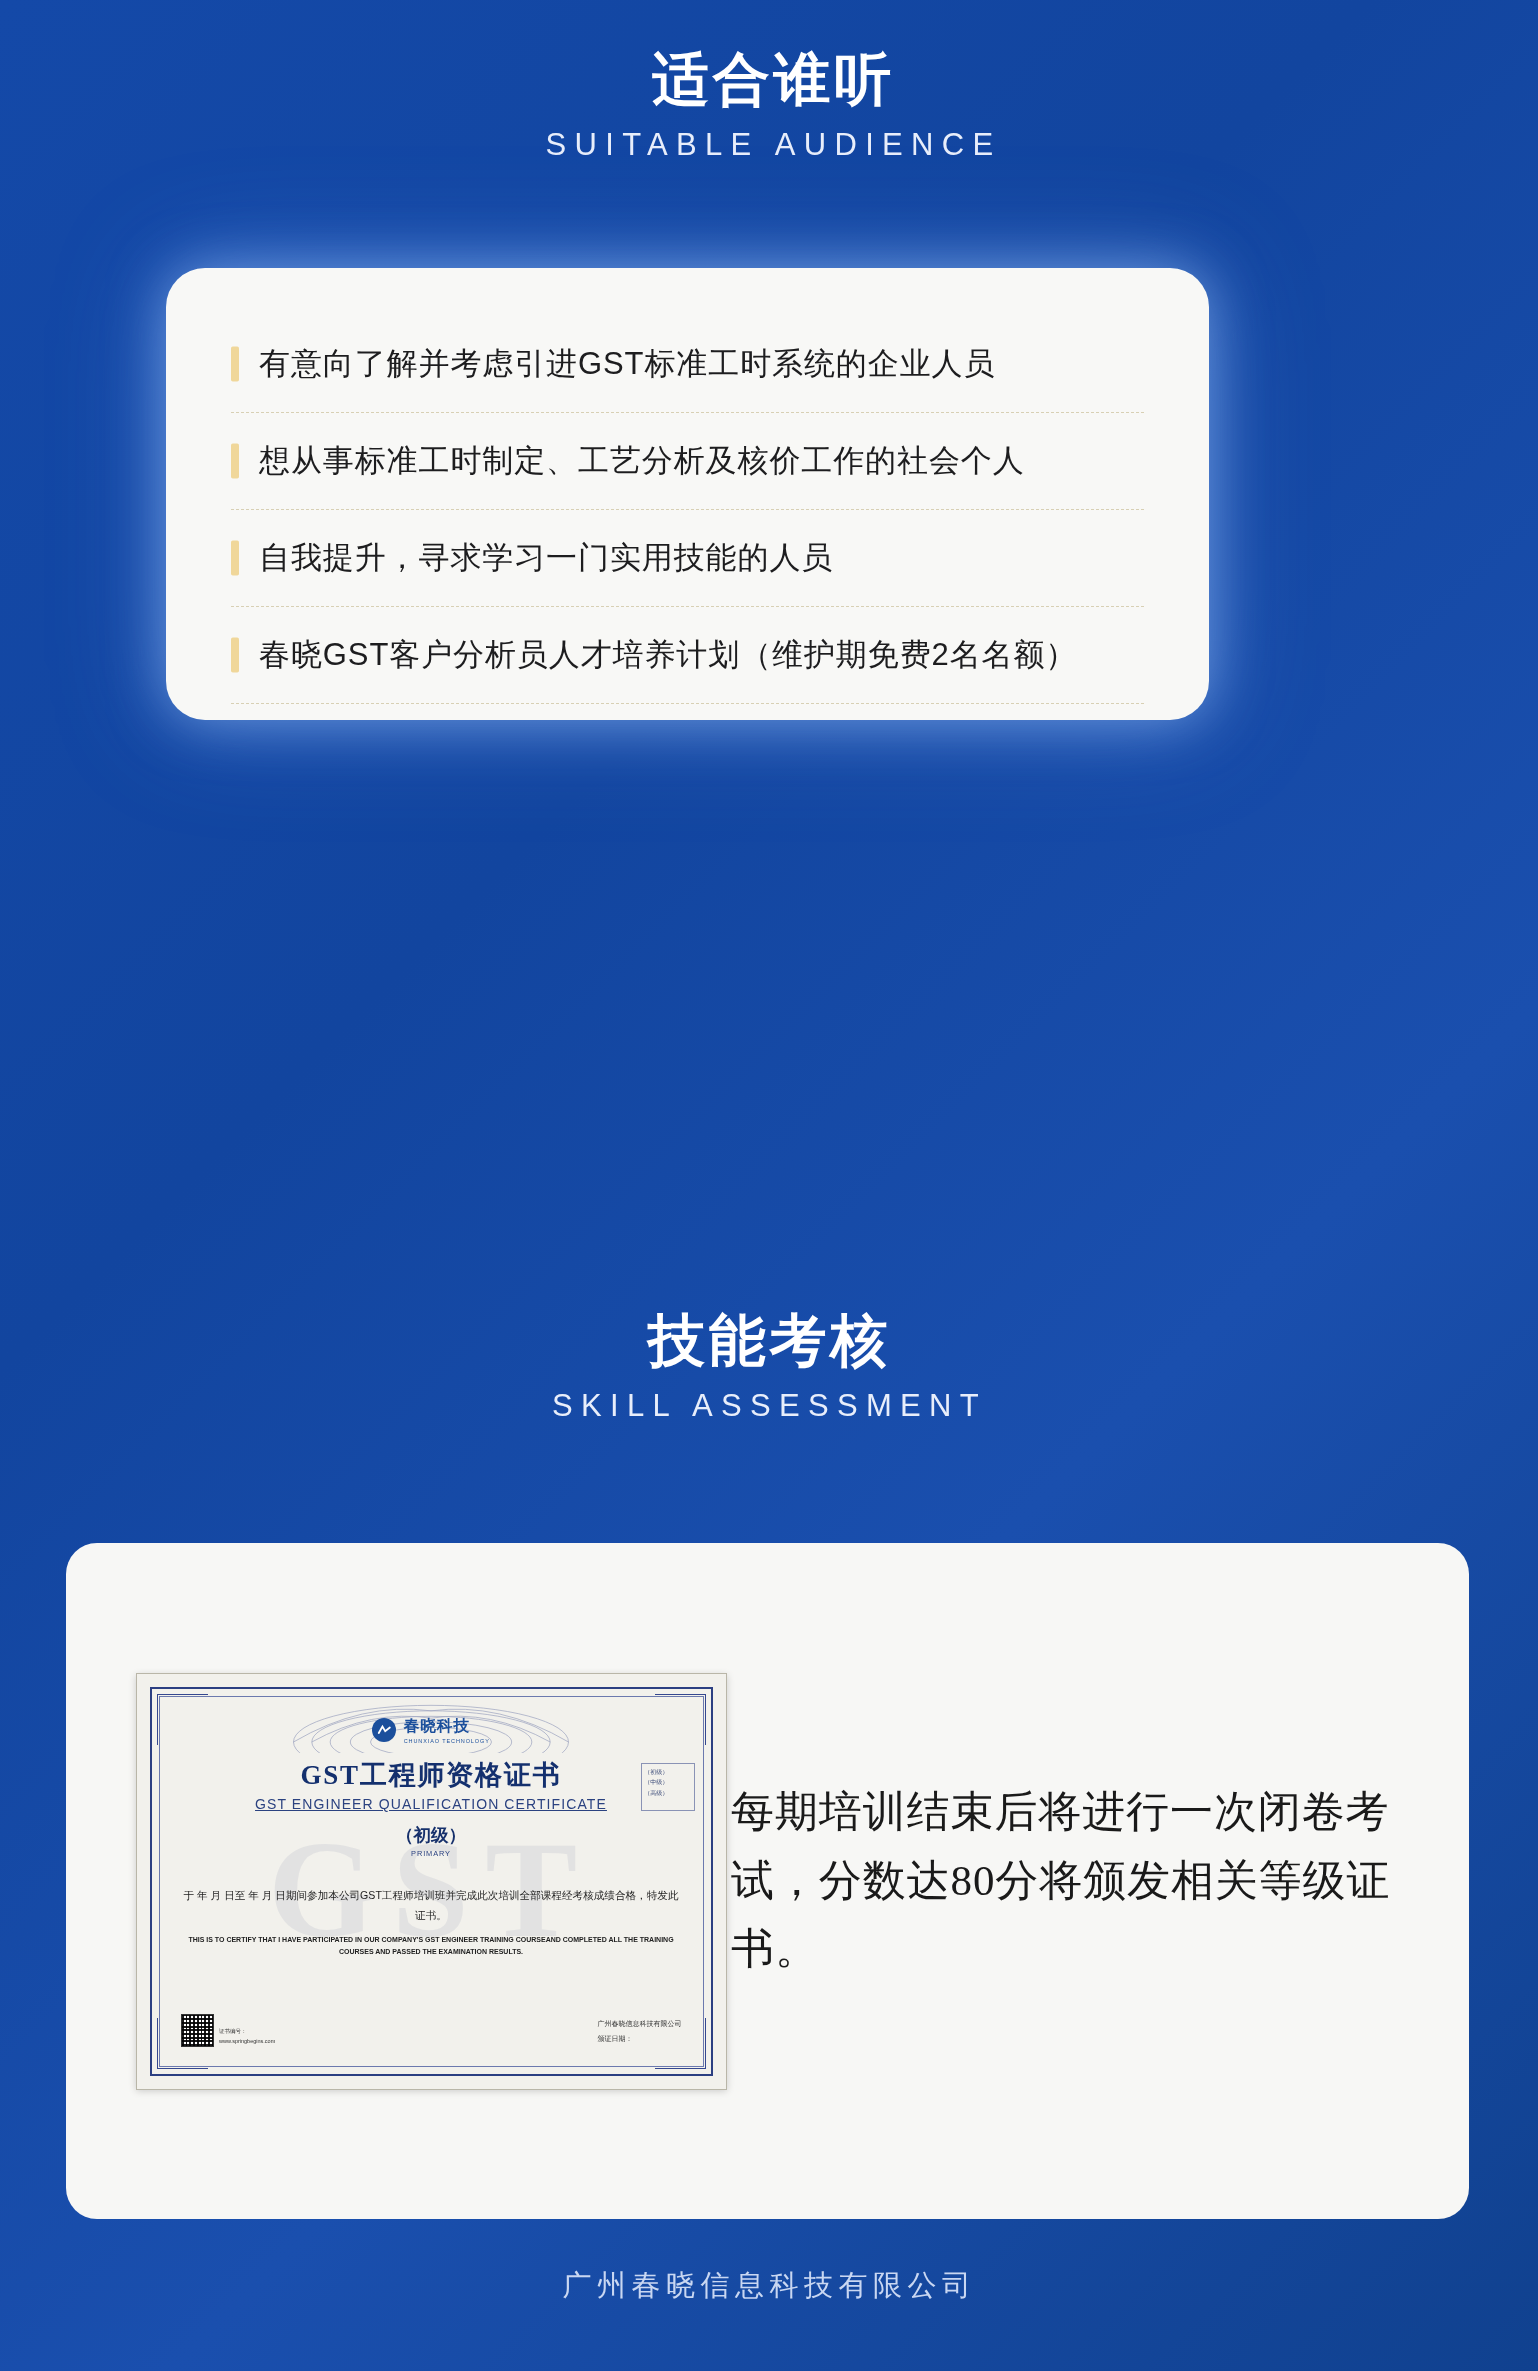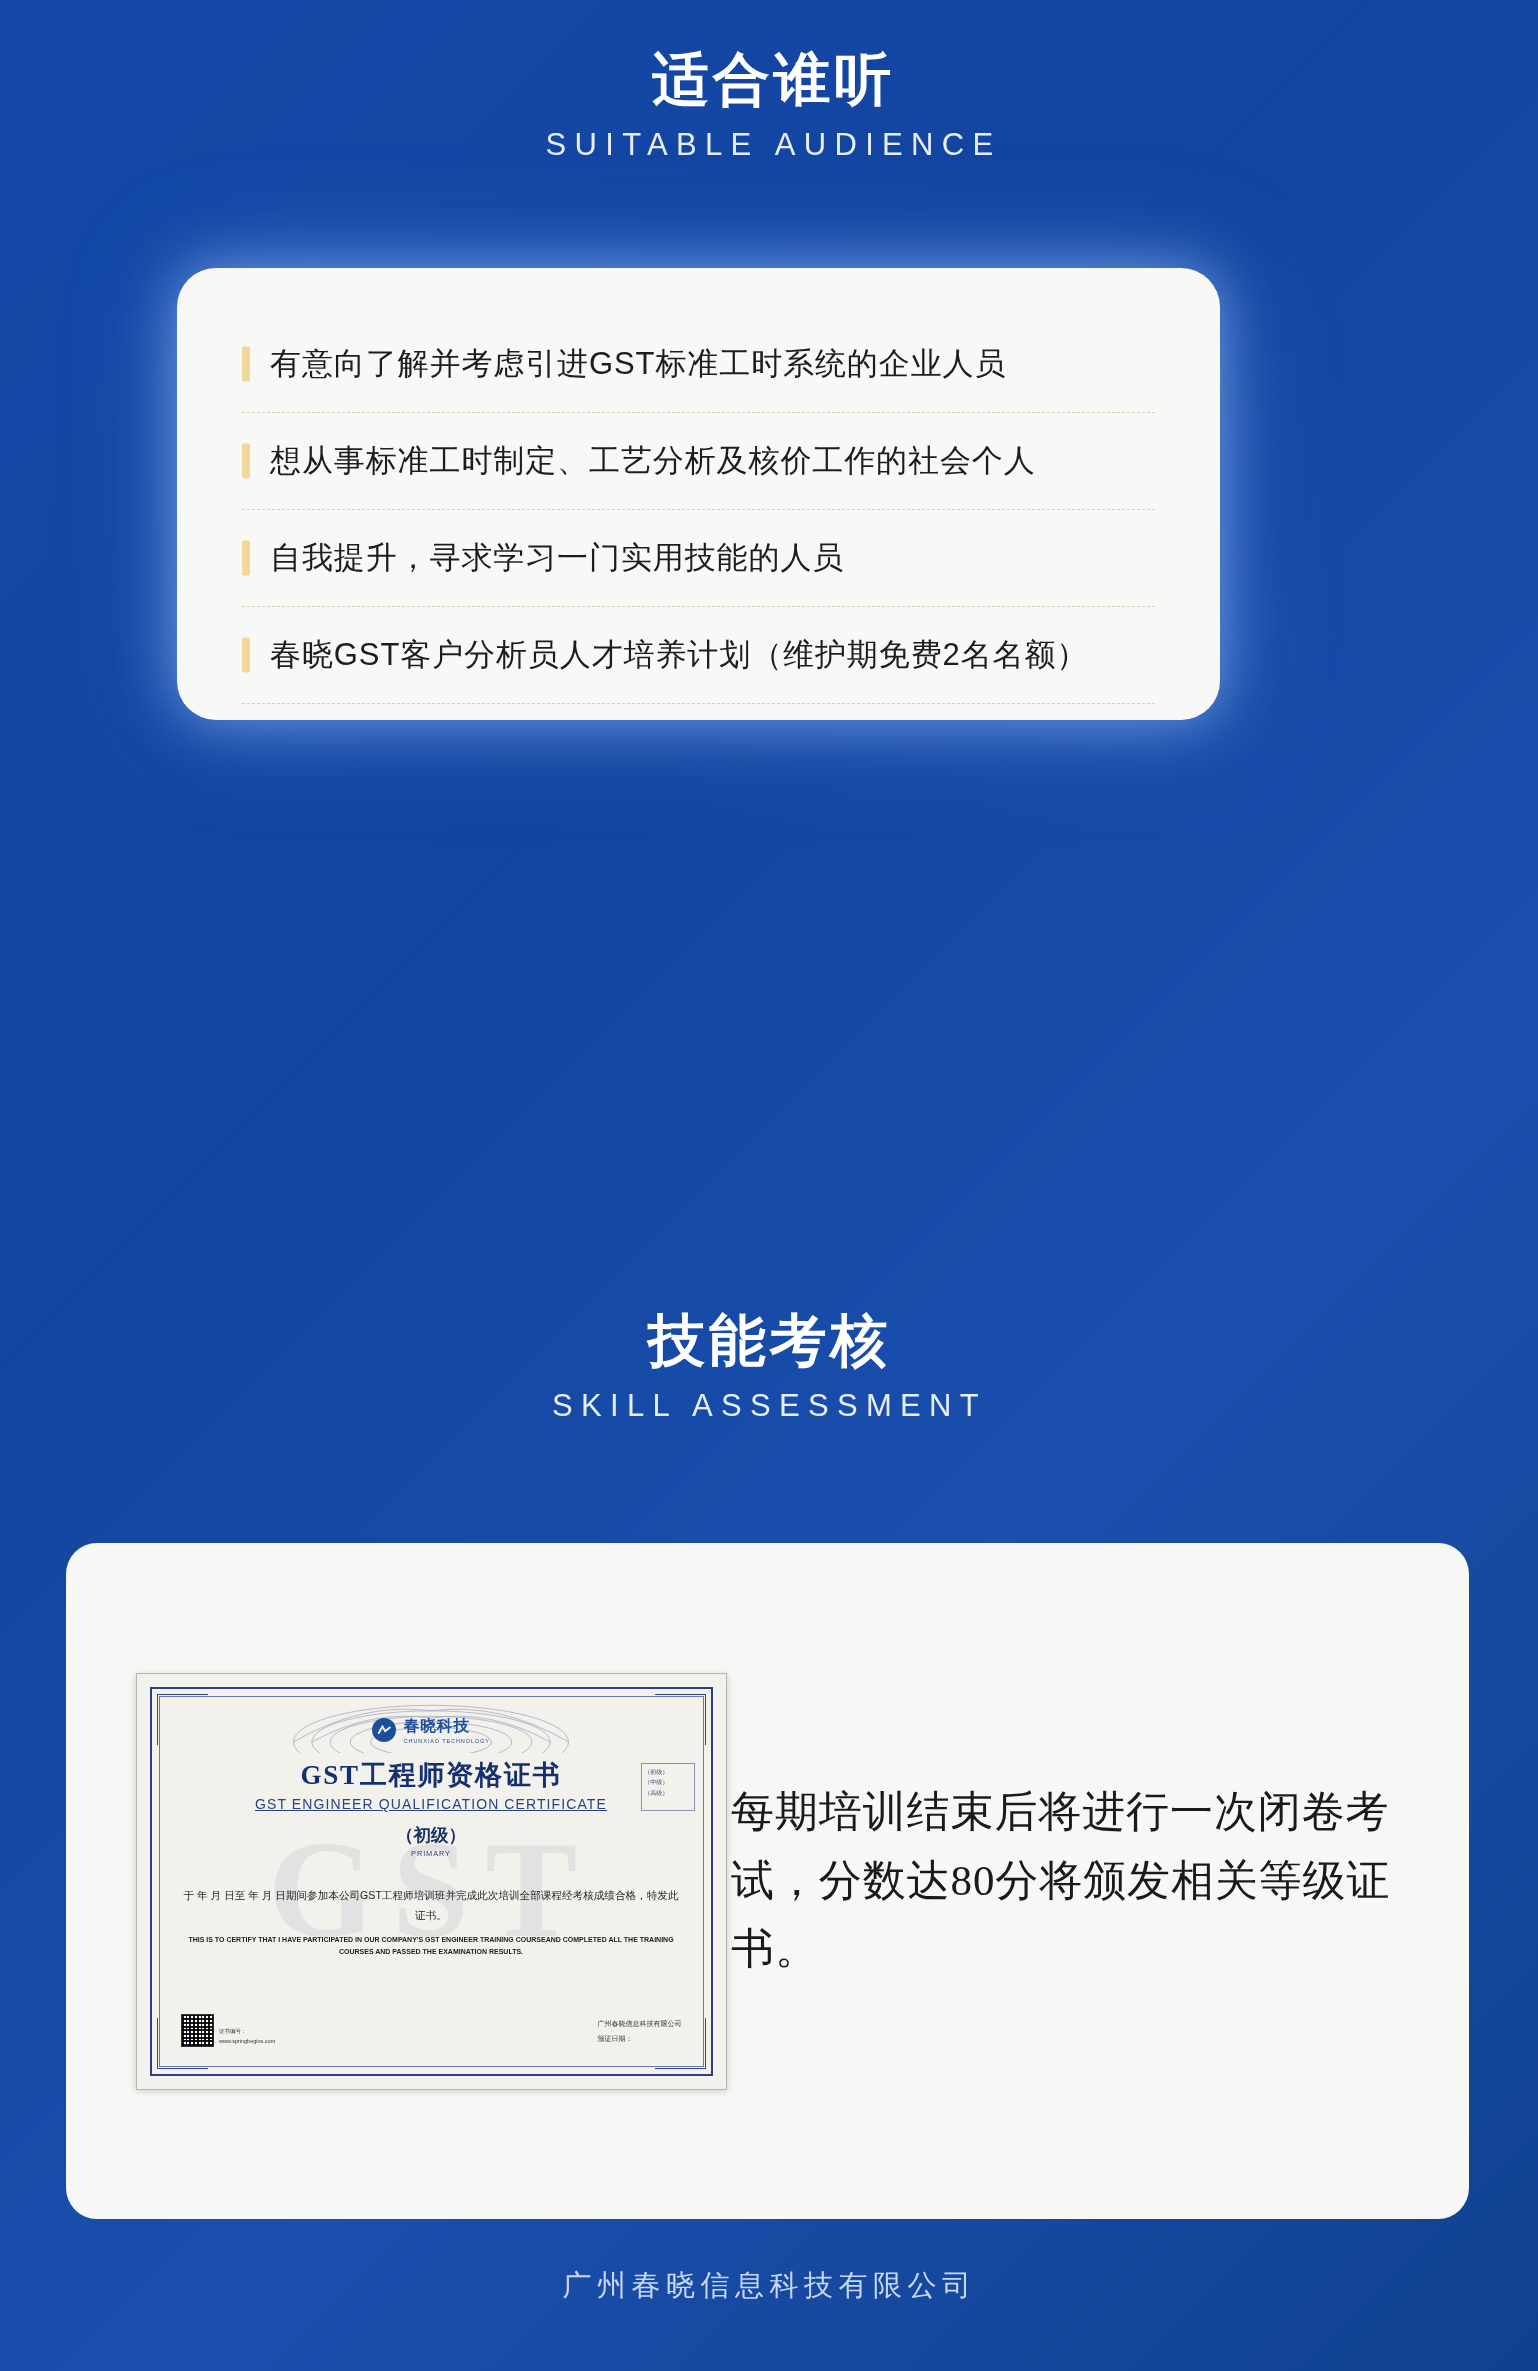--- a/index.html
+++ b/index.html
@@ -29,21 +29,21 @@
   }
   .section-title-en {
     font-size: 31px;
     letter-spacing: 8.3px;
     margin-top: 16.6px;
     color: #e8eefb;
     font-weight: 400;
   }
   .audience-card {
     position: absolute;
-    left: 177px;
+    left: 166px;
     top: 268px;
     width: 1043px;
     height: 452px;
     background: #f8f8f6;
     border-radius: 39px;
     box-shadow: 0 0 55px rgba(160, 200, 255, 0.55), 0 0 111px rgba(120, 170, 255, 0.35);
   }
   .audience-list {
     padding: 48px 65px 37px 65px;
     box-sizing: border-box;

